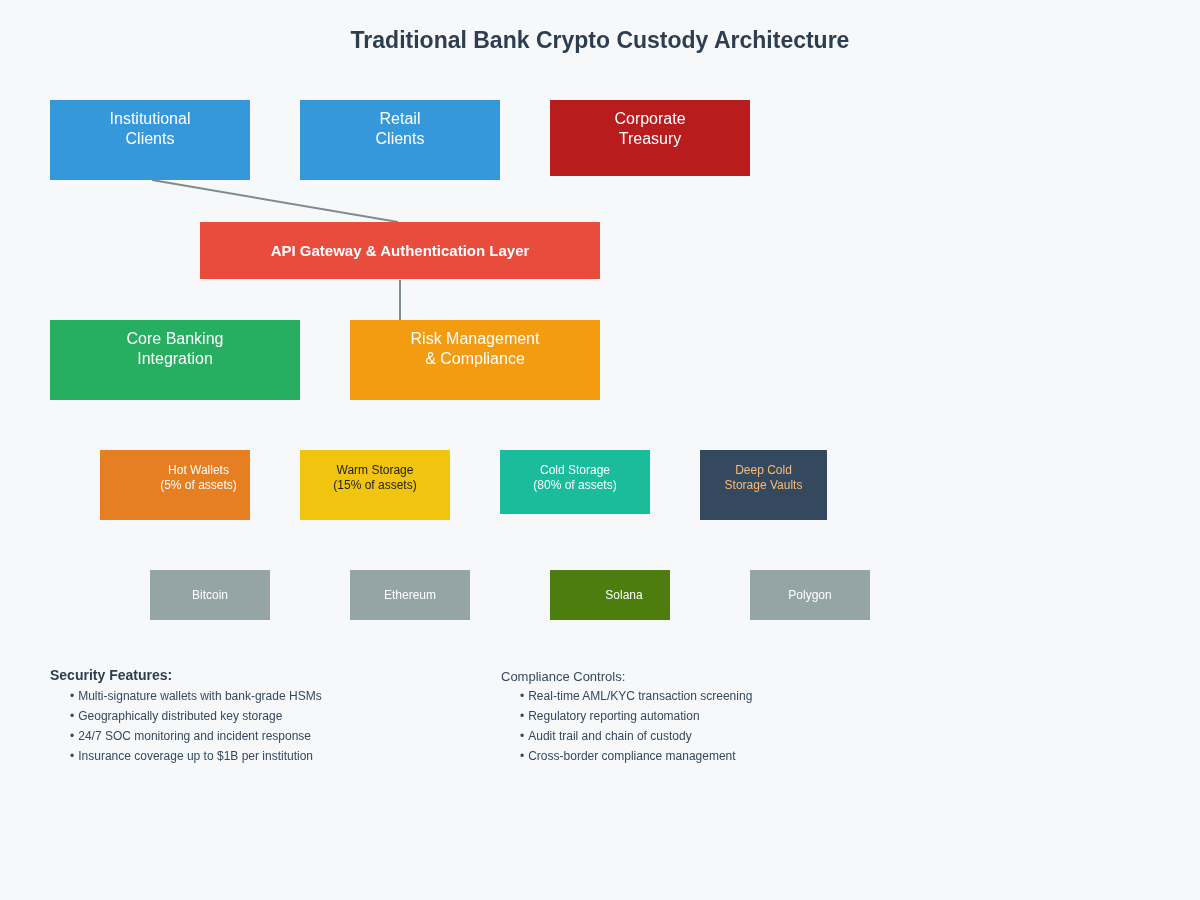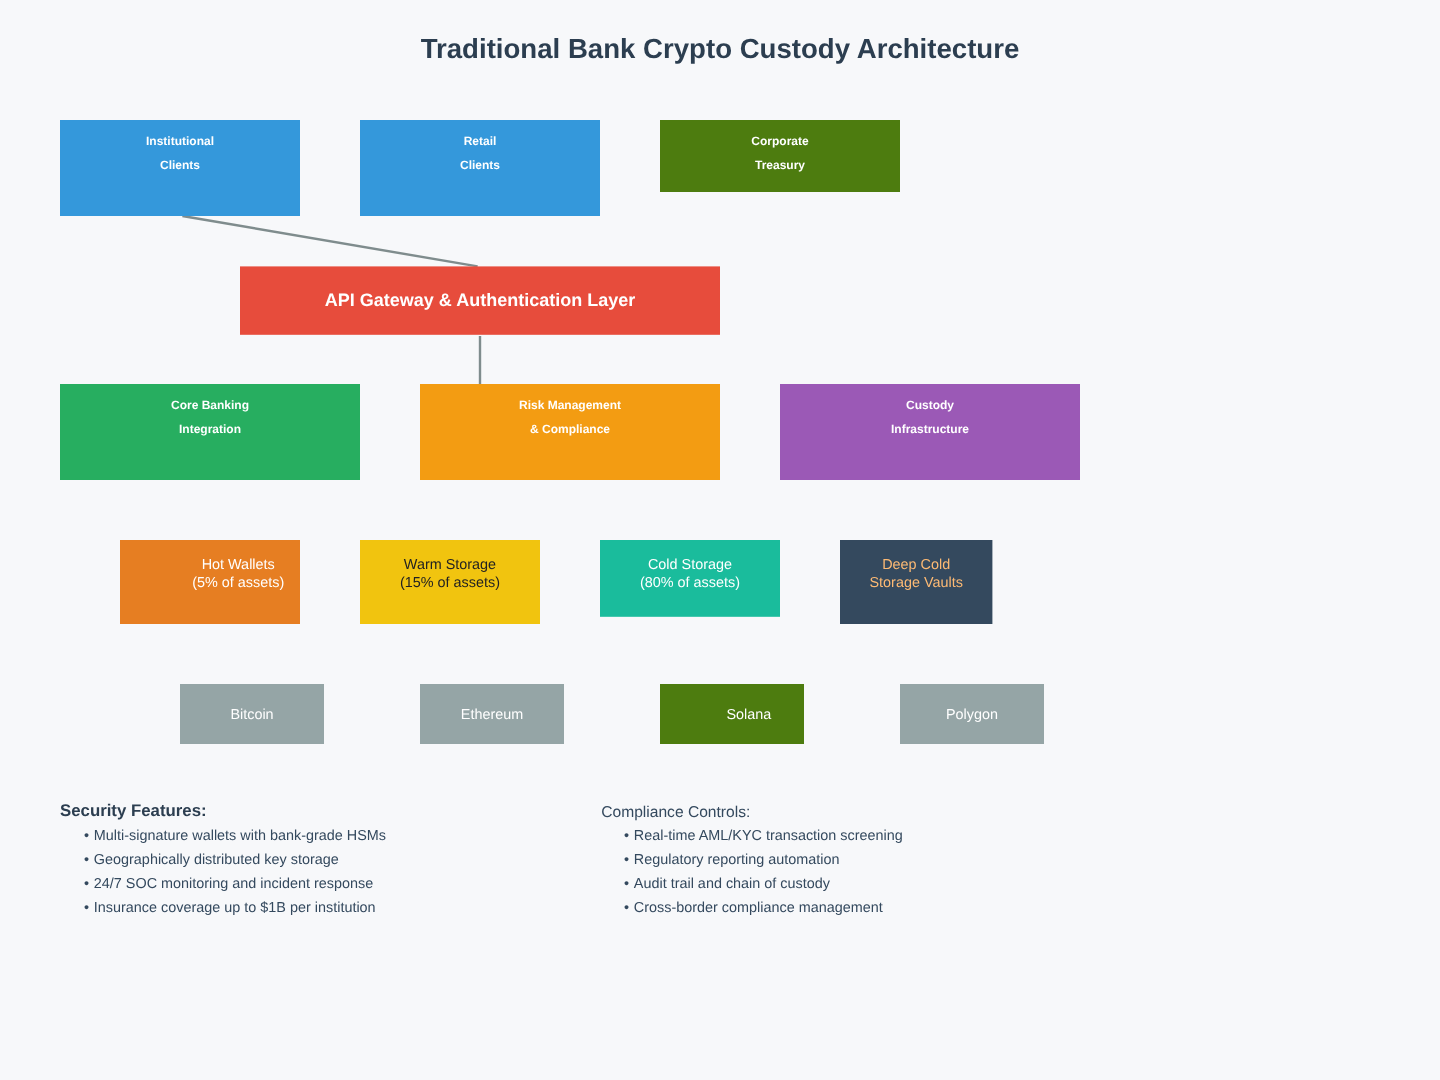--- a/index.html
+++ b/index.html
@@ -9,21 +9,21 @@
     font-family:"Liberation Sans", sans-serif;
     position:relative;
     overflow:hidden;
   }
   .stage{position:absolute;left:0;top:0;width:1200px;height:900px;}
   .title{
     position:absolute;left:0;top:27px;width:1200px;
     text-align:center;font-size:23px;font-weight:bold;color:#2c3e50;
   }
   .box{position:absolute;text-align:center;box-sizing:border-box;}
-  .box-lg{font-size:10px;font-weight:bold;line-height:20px;padding-top:9px;}
+  .box-lg{font-size:16px;font-weight:normal;line-height:20px;padding-top:9px;}
   .box-gateway{
     font-size:15px;font-weight:bold;
     display:flex;align-items:center;justify-content:center;
   }
   .box-sm{font-size:12px;font-weight:normal;line-height:15px;padding-top:13px;}
   .box-chain{font-size:12px;font-weight:normal;line-height:50px;}
   svg.connectors{position:absolute;left:0;top:0;width:1200px;height:900px;pointer-events:none;}
   .notes-heading-bold{
     position:absolute;font-size:14px;font-weight:bold;color:#2c3e50;line-height:17px;
   }
@@ -47,40 +47,36 @@
   </svg>
 
   <div class="box box-lg" style="left: 50px; top: 100px; width: 200px; height: 80px; background-color: rgb(52, 152, 219); color: rgb(255, 255, 255);">
     <div>Institutional</div>
     <div>Clients</div>
   </div>
   <div class="box box-lg" style="left: 300px; top: 100px; width: 200px; height: 80px; background-color: rgb(52, 152, 219); color: rgb(255, 255, 255);">
     <div>Retail</div>
     <div>Clients</div>
   </div>
-  <div class="box box-lg" style="left: 550px; top: 100px; width: 200px; height: 60px; background-color: #4d7c0f; color: rgb(255, 255, 255);">
+  <div class="box box-lg" style="left: 550px; top: 100px; width: 200px; height: 76px; background-color: #b91c1c; color: rgb(255, 255, 255);">
     <div>Corporate</div>
     <div>Treasury</div>
   </div>
 
   <div class="box box-gateway" style="left: 200px; top: 222px; width: 400px; height: 57px; background-color: rgb(231, 76, 60); color: rgb(255, 255, 255);">
     <span>API Gateway &amp; Authentication Layer</span>
   </div>
 
   <div class="box box-lg" style="left: 50px; top: 320px; width: 250px; height: 80px; background-color: rgb(39, 174, 96); color: rgb(255, 255, 255);">
     <div>Core Banking</div>
     <div>Integration</div>
   </div>
   <div class="box box-lg" style="left: 350px; top: 320px; width: 250px; height: 80px; background-color: rgb(243, 156, 18); color: rgb(255, 255, 255);">
     <div>Risk Management</div>
     <div>&amp; Compliance</div>
-  </div>
-  <div class="box box-lg" style="left: 650px; top: 320px; width: 250px; height: 80px; background-color: rgb(155, 89, 182); color: rgb(255, 255, 255);">
-    <div>Custody</div>
-    <div>Infrastructure</div>
   </div>
 
   <div class="box box-sm" style="left: 100px; top: 450px; width: 150px; height: 70px; background-color: rgb(230, 126, 34); color: rgb(255, 255, 255); padding-left: 47px;">
     <div>Hot Wallets</div>
     <div>(5% of assets)</div>
   </div>
   <div class="box box-sm" style="left: 300px; top: 450px; width: 150px; height: 70px; background-color: rgb(241, 196, 15); color: rgb(34, 34, 34);">
     <div>Warm Storage</div>
     <div>(15% of assets)</div>
   </div>

